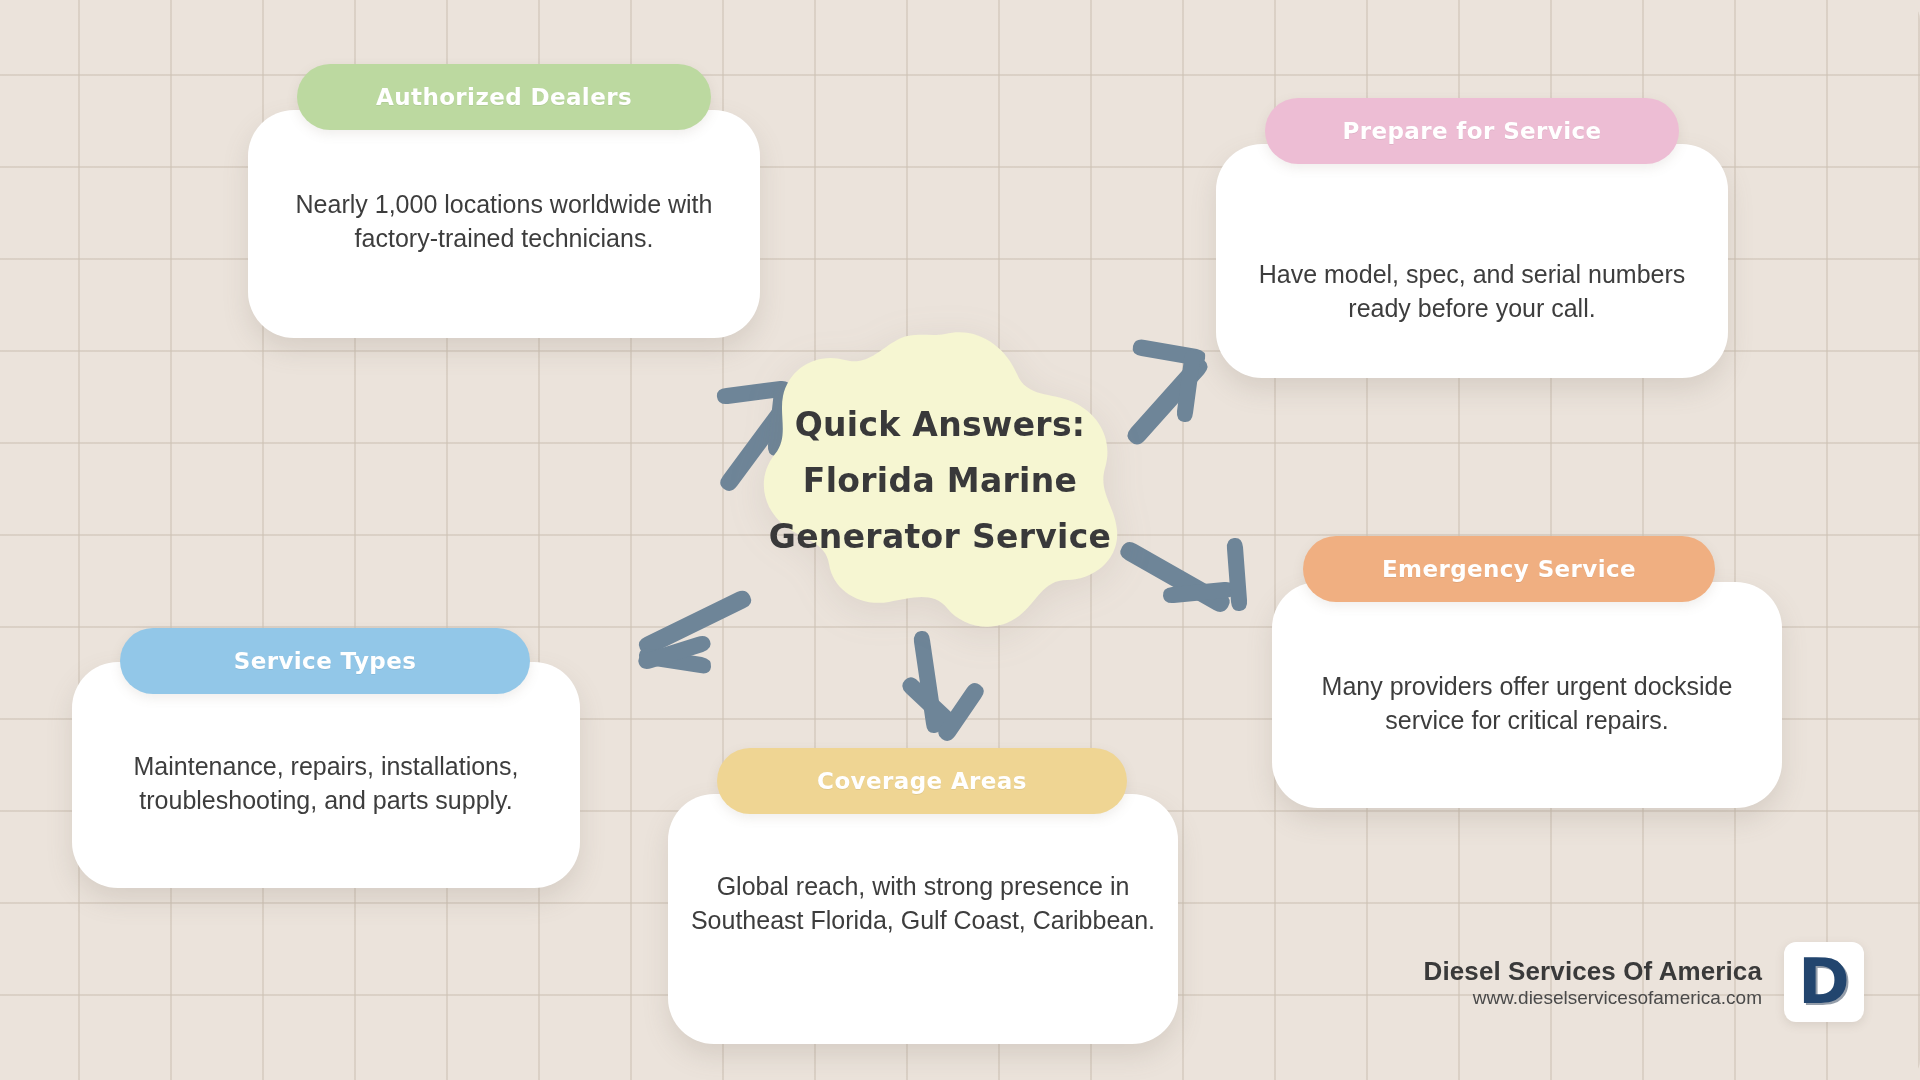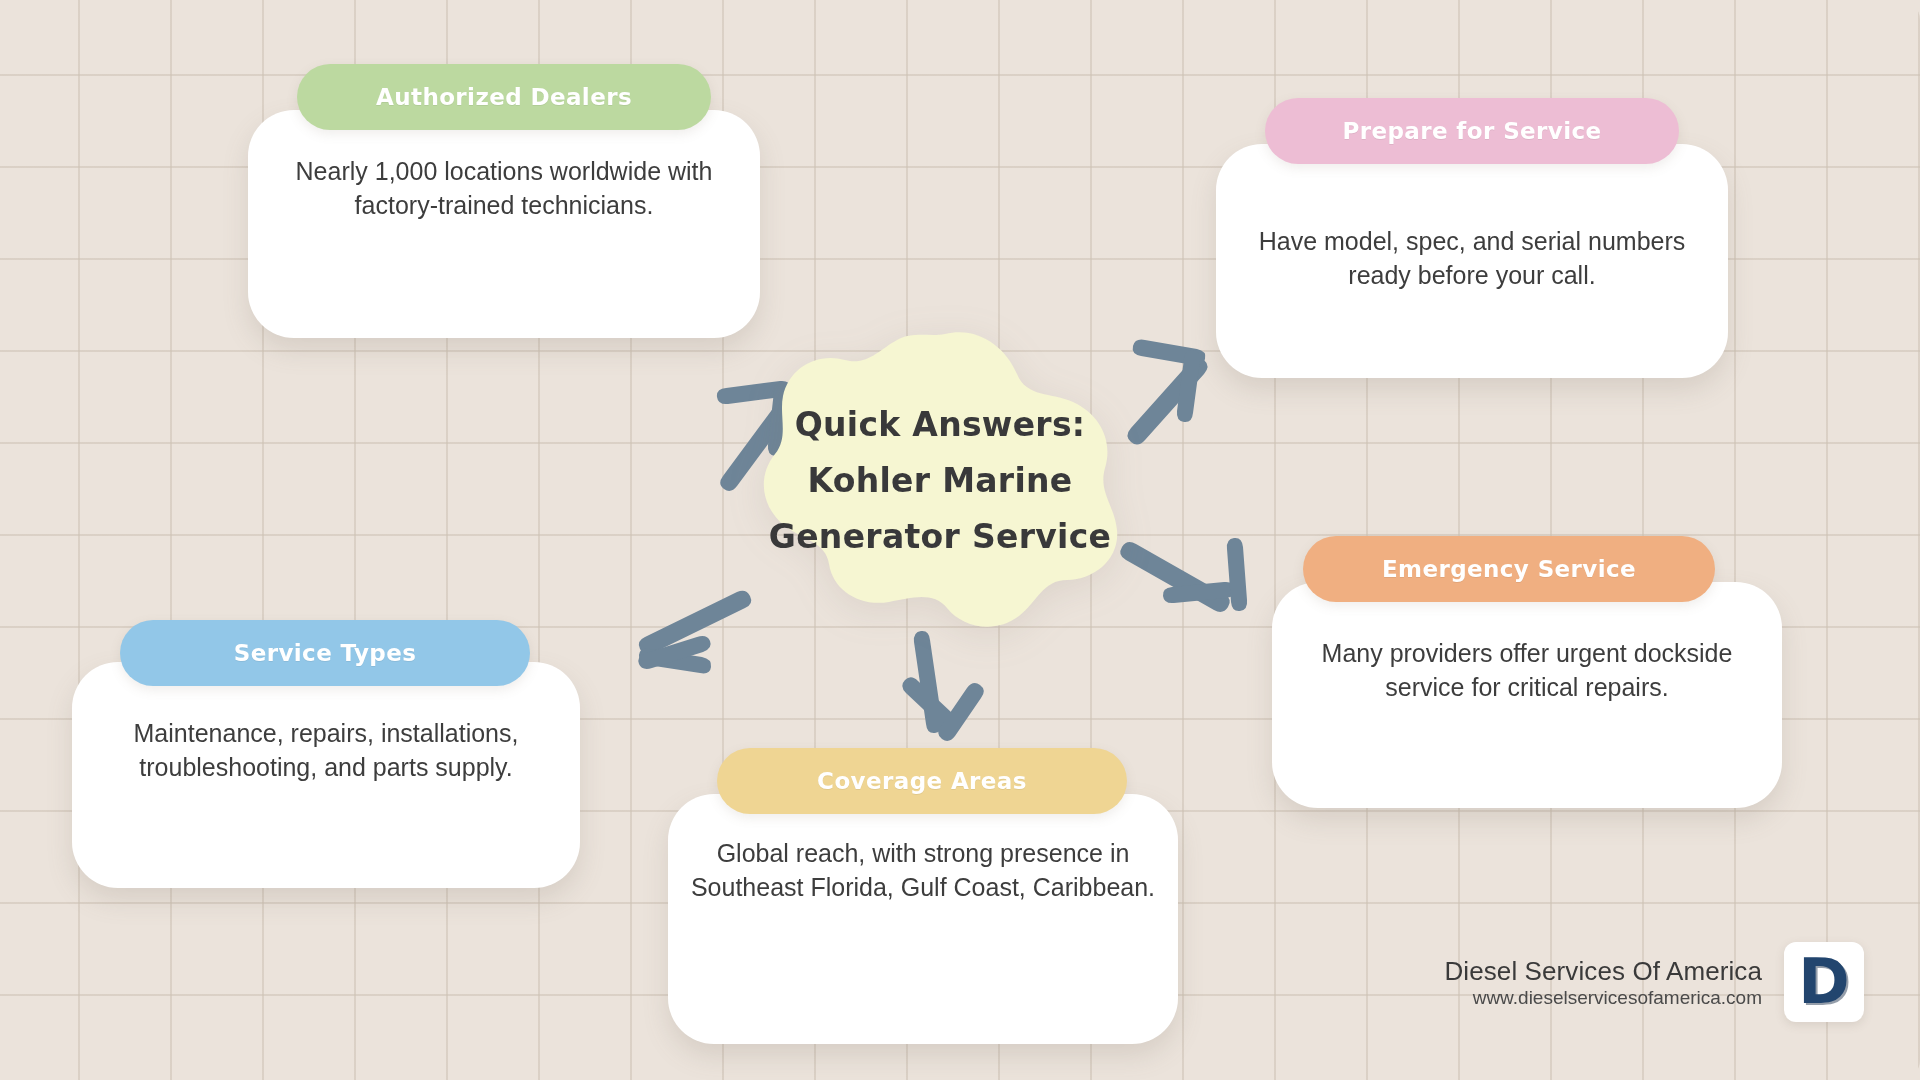--- a/index.html
+++ b/index.html
@@ -58,20 +58,21 @@
     z-index: 3;
   }
   .card-text {
     position: absolute;
     z-index: 4;
     text-align: center;
     color: #3D3D3D;
     font-family: "Liberation Sans", sans-serif;
     font-size: 25px;
     line-height: 1.36;
+    margin-top: 33px;
   }
 
   
   #center-blob-wrap {
     position: absolute;
     left: 755px;
     top: 330px;
     width: 370px;
     height: 300px;
     z-index: 5;
@@ -117,21 +118,21 @@
     right: 56px;
     bottom: 58px;
     display: flex;
     align-items: center;
     gap: 22px;
     z-index: 9;
   }
   #branding-text { text-align: right; }
   #brand-name {
     font-family: "Liberation Sans", sans-serif;
-    font-weight: 400;
+    font-weight: 700;
     font-size: 26px;
     color: #3A3A3A;
     letter-spacing: 0.1px;
     white-space: nowrap;
   }
   #brand-url {
     font-family: "Liberation Sans", sans-serif;
     font-size: 19px;
     color: #4A4A4A;
     white-space: nowrap;
@@ -206,21 +207,21 @@
   <div class="card" style="left:1216px; top:98px; width:511px; height:280px;">
     <div class="card-body" style="left:0; top:46px; width:512px; height:234px;"></div>
     <div class="card-pill" style="left:49px; top:0; width:414px; height:66px; font-size:23px; background:#EDBDD4;">
       <span>Prepare for Service</span>
     </div>
     <div class="card-text" style="left:36px; top:126px; width:440px;">Have model, spec, and serial numbers ready before your call.</div>
   </div>
 
   <div class="card" style="left:72px; top:616px; width:508px; height:272px;">
     <div class="card-body" style="left:0; top:46px; width:508px; height:226px;"></div>
-    <div class="card-pill" style="left:48px; top:4px; width:410px; height:66px; font-size:23px; background:#92C7E8;">
+    <div class="card-pill" style="left:48px; top:12px; width:410px; height:66px; font-size:23px; background:#92C7E8;">
       <span>Service Types</span>
     </div>
     <div class="card-text" style="left:30px; top:100px; width:448px;">Maintenance, repairs, installations, troubleshooting, and parts supply.</div>
   </div>
 
   <div class="card" style="left:668px; top:748px; width:510px; height:296px;">
     <div class="card-body" style="left:0; top:46px; width:510px; height:250px;"></div>
     <div class="card-pill" style="left:49px; top:0; width:410px; height:66px; font-size:23px; background:#EFD593;">
       <span>Coverage Areas</span>
     </div>
@@ -249,21 +250,21 @@
                C104 277 78 260 74 234
                C71 212 48 210 30 196
                C6 177 2 146 20 124
                C34 107 24 86 28 66
                C34 38 62 22 90 30
                C112 36 124 20 142 10
                C158 1 175 7 190 4 Z" fill="#F6F6D2"></path>
     </svg>
     <div id="center-blob-text">
       <span>Quick Answers:</span>
-      <span>Kohler Marine</span>
+      <span>Florida Marine</span>
       <span>Generator Service</span>
     </div>
   </div>
 
   <div id="branding">
     <div id="branding-text">
       <div id="brand-name">Diesel Services Of America</div>
       <div id="brand-url">www.dieselservicesofamerica.com</div>
     </div>
     <div id="brand-logo">

